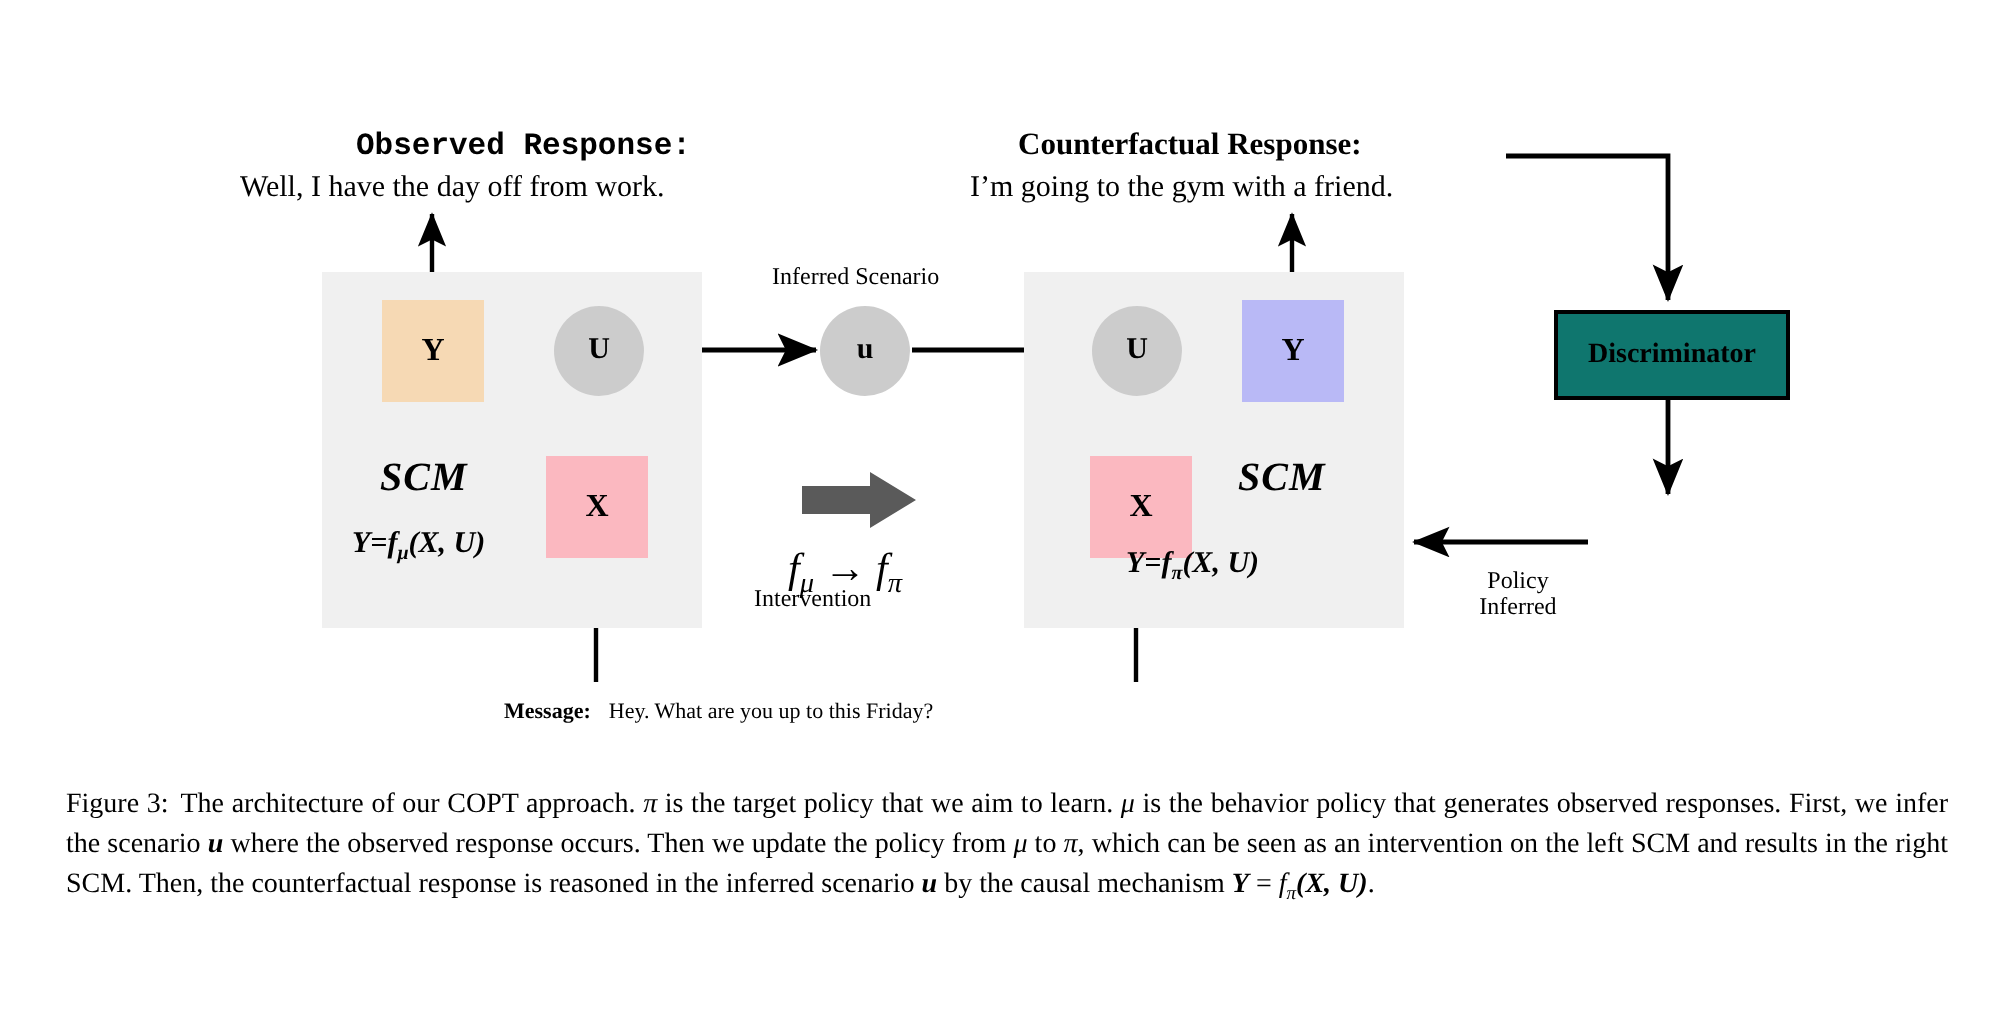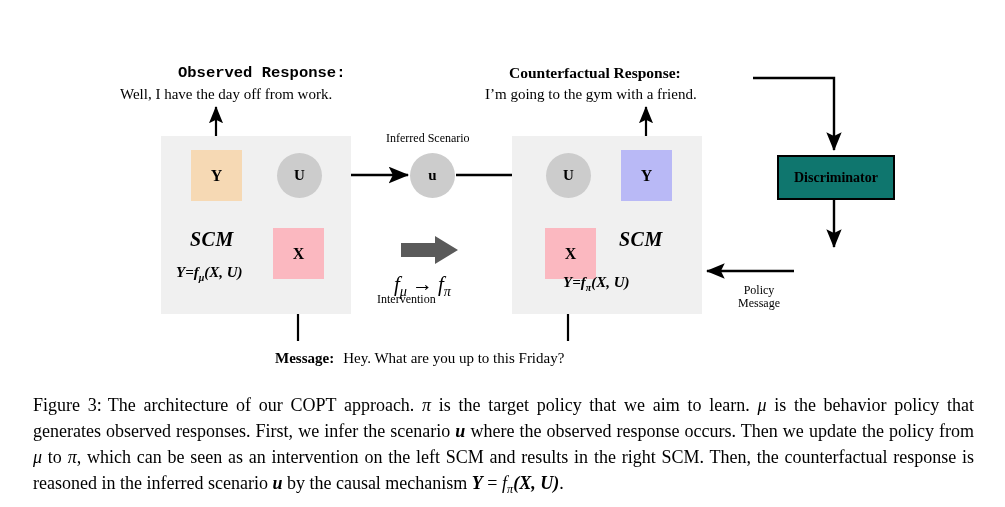--- a/index.html
+++ b/index.html
@@ -103,21 +103,21 @@
 
   .ital { font-style: italic; }
   .sub  { font-size: 0.68em; vertical-align: -0.35em; }
 
   
   #caption {
     position: absolute;
     left: 33px;
     top: 393px;
     width: 941px;
-    font-size: 18px;
+    font-size: 14px;
     line-height: 1.44;
     text-align: justify;
     text-justify: inter-word;
   }
   #caption .figno { margin-right: 6px; }
   .bi { font-weight: bold; font-style: italic; }
 </style>
 </head>
 <body>
 
@@ -201,30 +201,30 @@
     <span class="ital">f</span><span class="sub ital">μ</span><span style="margin:0 5px;">→</span><span class="ital">f</span><span class="sub ital">π</span>
   </div>
 
   <div class="lbl small-lbl" style="left:377px; top:292px;">Intervention</div>
 
   <div class="frame-box" id="box-discriminator">Discriminator</div>
 
 
   <div class="lbl tiny-lbl" style="left:728px; top:284px; width:62px; text-align:center;">
     <div>Policy</div>
-    <div>Message</div>
+    <div>Inferred</div>
   </div>
 
   <div class="lbl hdr-title" style="left:178px; top:64px;font-family:Liberation Mono, monospace;">Observed Response:</div>
   <div class="lbl hdr-sub" style="left:120px; top:86px;">Well, I have the day off from work.</div>
 
   <div class="lbl hdr-title" style="left:509px; top:64px;">Counterfactual Response:</div>
   <div class="lbl hdr-sub" style="left:485px; top:86px;">I’m going to the gym with a friend.</div>
 
-  <div class="lbl" style="left:275px; top:350px; font-size:15px;">
+  <div class="lbl" style="left:252px; top:350px; font-size:11px;">
     <span class="lbl-bold">Message:</span><span style="display:inline-block;width:9px;"></span><span>Hey. What are you up to this Friday?</span>
   </div>
 
   <div id="caption">
     <span class="lbl-bold figno" style="font-weight:normal;">Figure 3:</span><span>The architecture of our COPT approach. </span><span class="ital">π</span><span> is the target policy that we aim to learn. </span><span class="ital">μ</span><span> is the behavior policy that generates observed responses. First, we infer the scenario </span><span class="bi">u</span><span> where the observed response occurs. Then we update the policy from </span><span class="ital">μ</span><span> to </span><span class="ital">π</span><span>, which can be seen as an intervention on the left SCM and results in the right SCM. Then, the counterfactual response is reasoned in the inferred scenario </span><span class="bi">u</span><span> by the causal mechanism </span><span class="bi">Y</span><span> = </span><span class="ital">f</span><span class="ital sub">π</span><span class="bi">(X, U)</span><span>.</span>
   </div>
 
 </div>
 
 </body></html>

